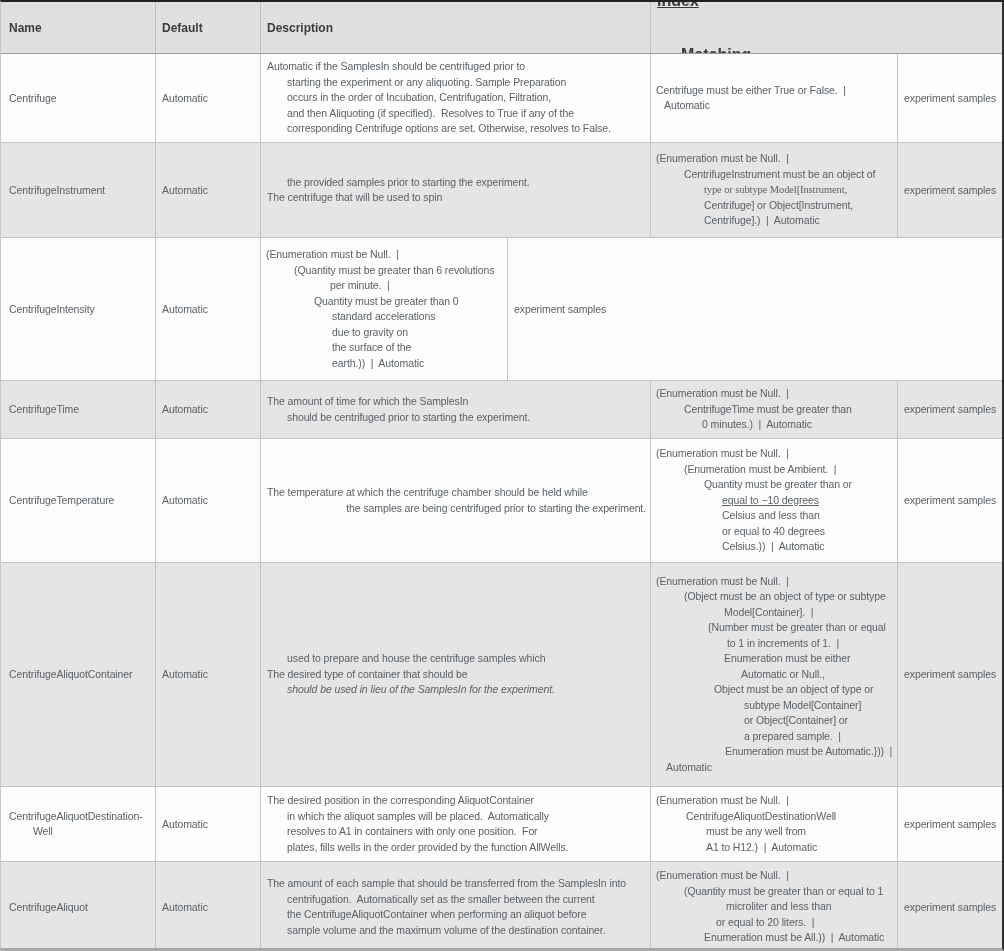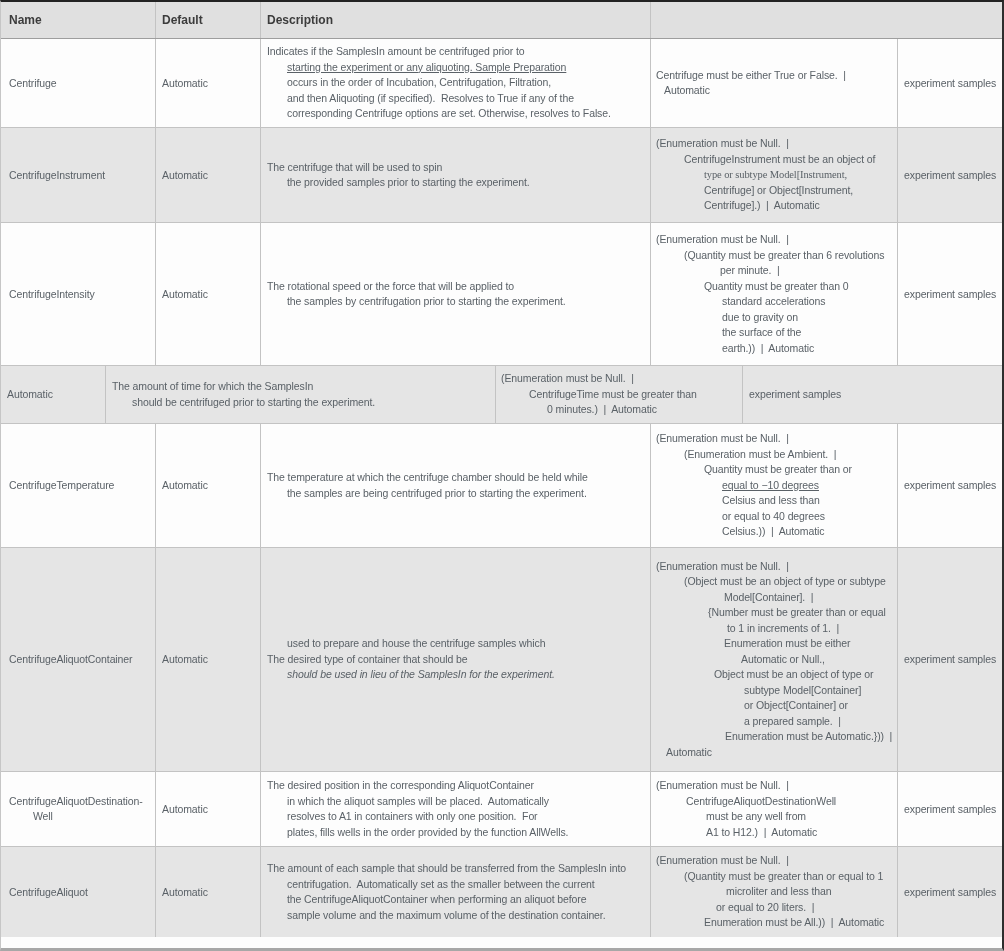--- a/index.html
+++ b/index.html
@@ -12,21 +12,21 @@
     font-family:"Liberation Sans", sans-serif;
     color:#5a6167;
     background:#fdfdfd;
     overflow:hidden;
   }
   .row { display:flex; box-sizing:border-box; border-bottom:1px solid #c3c3c3; width:100%; }
   .row.gray  { background:#e5e5e5; }
   .row.white { background:#fdfdfd; }
   .row.header {
     background:#e0e0e0; color:#3c3c3c; font-weight:bold; font-size:12px;
-    border-bottom:1px solid #9e9e9e; height:37px;
+    border-bottom:1px solid #9e9e9e; height:52px;
   }
   .cell {
     box-sizing:border-box; border-right:1px solid #c3c3c3;
     display:flex; flex-direction:column; justify-content:center;
     overflow:hidden; padding:5px 4px 5px 6px;
   }
   .cell:last-child { border-right:none; }
   .c-name    { width:155px; padding-left:8px; }
   .c-default { width:105px; }
   .c-desc    { width:390px; }
@@ -68,22 +68,22 @@
     <div class="cell c-name">
         <div class="lines">
           <div>Centrifuge</div>
         </div>
       </div>
     <div class="cell c-default">
         <span class="plain">Automatic</span>
       </div>
     <div class="cell c-desc">
         <div class="lines">
-          <div>Indicates if the SamplesIn amount be centrifuged prior to</div>
-          <div style="padding-left: 20px; text-decoration: underline;">starting the experiment or any aliquoting. Sample Preparation</div>
+          <div>Automatic if the SamplesIn should be centrifuged prior to</div>
+          <div style="padding-left: 20px;">starting the experiment or any aliquoting. Sample Preparation</div>
           <div style="padding-left: 20px;">occurs in the order of Incubation, Centrifugation, Filtration,</div>
           <div style="padding-left: 20px;">and then Aliquoting (if specified).  Resolves to True if any of the</div>
           <div style="padding-left: 20px;">corresponding Centrifuge options are set. Otherwise, resolves to False.</div>
         </div>
       </div>
     <div class="cell c-pattern">
         <div class="lines">
           <div>Centrifuge must be either True or False.  |</div>
           <div style="padding-left: 8px;">Automatic</div>
         </div>
@@ -97,22 +97,22 @@
     <div class="cell c-name">
         <div class="lines">
           <div>CentrifugeInstrument</div>
         </div>
       </div>
     <div class="cell c-default">
         <span class="plain">Automatic</span>
       </div>
     <div class="cell c-desc">
         <div class="lines">
+          <div style="padding-left: 20px;">the provided samples prior to starting the experiment.</div>
           <div>The centrifuge that will be used to spin</div>
-          <div style="padding-left: 20px;">the provided samples prior to starting the experiment.</div>
         </div>
       </div>
     <div class="cell c-pattern">
         <div class="lines">
           <div>(Enumeration must be Null.  |</div>
           <div style="padding-left: 28px;">CentrifugeInstrument must be an object of</div>
           <div style="padding-left: 48px; font-family: Liberation Serif, serif;">type or subtype Model[Instrument,</div>
           <div style="padding-left: 48px;">Centrifuge] or Object[Instrument,</div>
           <div style="padding-left: 48px;">Centrifuge].)  |  Automatic</div>
         </div>
@@ -123,45 +123,44 @@
   </div>
 
   <div class="row white r3">
     <div class="cell c-name">
         <div class="lines">
           <div>CentrifugeIntensity</div>
         </div>
       </div>
     <div class="cell c-default">
         <span class="plain">Automatic</span>
-      </div>
-    <div class="cell c-desc">
-        <div class="lines">
-          <div>The rotational speed or the force that will be applied to</div>
-          <div style="padding-left: 20px;">the samples by centrifugation prior to starting the experiment.</div>
-        </div>
       </div>
     <div class="cell c-pattern">
         <div class="lines">
           <div>(Enumeration must be Null.  |</div>
           <div style="padding-left: 28px;">(Quantity must be greater than 6 revolutions</div>
           <div style="padding-left: 64px;">per minute.  |</div>
           <div style="padding-left: 48px;">Quantity must be greater than 0</div>
           <div style="padding-left: 66px;">standard accelerations</div>
           <div style="padding-left: 66px;">due to gravity on</div>
           <div style="padding-left: 66px;">the surface of the</div>
           <div style="padding-left: 66px;">earth.))  |  Automatic</div>
         </div>
       </div>
     <div class="cell c-index">
         <span class="plain">experiment samples</span>
       </div>
   </div>
 
   <div class="row gray r4">
+    <div class="cell c-name">
+        <div class="lines">
+          <div>CentrifugeTime</div>
+        </div>
+      </div>
     <div class="cell c-default">
         <span class="plain">Automatic</span>
       </div>
     <div class="cell c-desc">
         <div class="lines">
           <div>The amount of time for which the SamplesIn</div>
           <div style="padding-left: 20px;">should be centrifuged prior to starting the experiment.</div>
         </div>
       </div>
     <div class="cell c-pattern">
@@ -181,21 +180,21 @@
         <div class="lines">
           <div>CentrifugeTemperature</div>
         </div>
       </div>
     <div class="cell c-default">
         <span class="plain">Automatic</span>
       </div>
     <div class="cell c-desc">
         <div class="lines">
           <div>The temperature at which the centrifuge chamber should be held while</div>
-          <div style="padding-left: 20px;">the samples are being centrifuged prior to starting the experiment.</div>
+          <div style="padding-left: 20px; text-align: right;">the samples are being centrifuged prior to starting the experiment.</div>
         </div>
       </div>
     <div class="cell c-pattern">
         <div class="lines">
           <div>(Enumeration must be Null.  |</div>
           <div style="padding-left: 28px;">(Enumeration must be Ambient.  |</div>
           <div style="padding-left: 48px;">Quantity must be greater than or</div>
           <div style="padding-left: 66px; text-decoration: underline;">equal to −10 degrees</div>
           <div style="padding-left: 66px;">Celsius and less than</div>
           <div style="padding-left: 66px;">or equal to 40 degrees</div>

